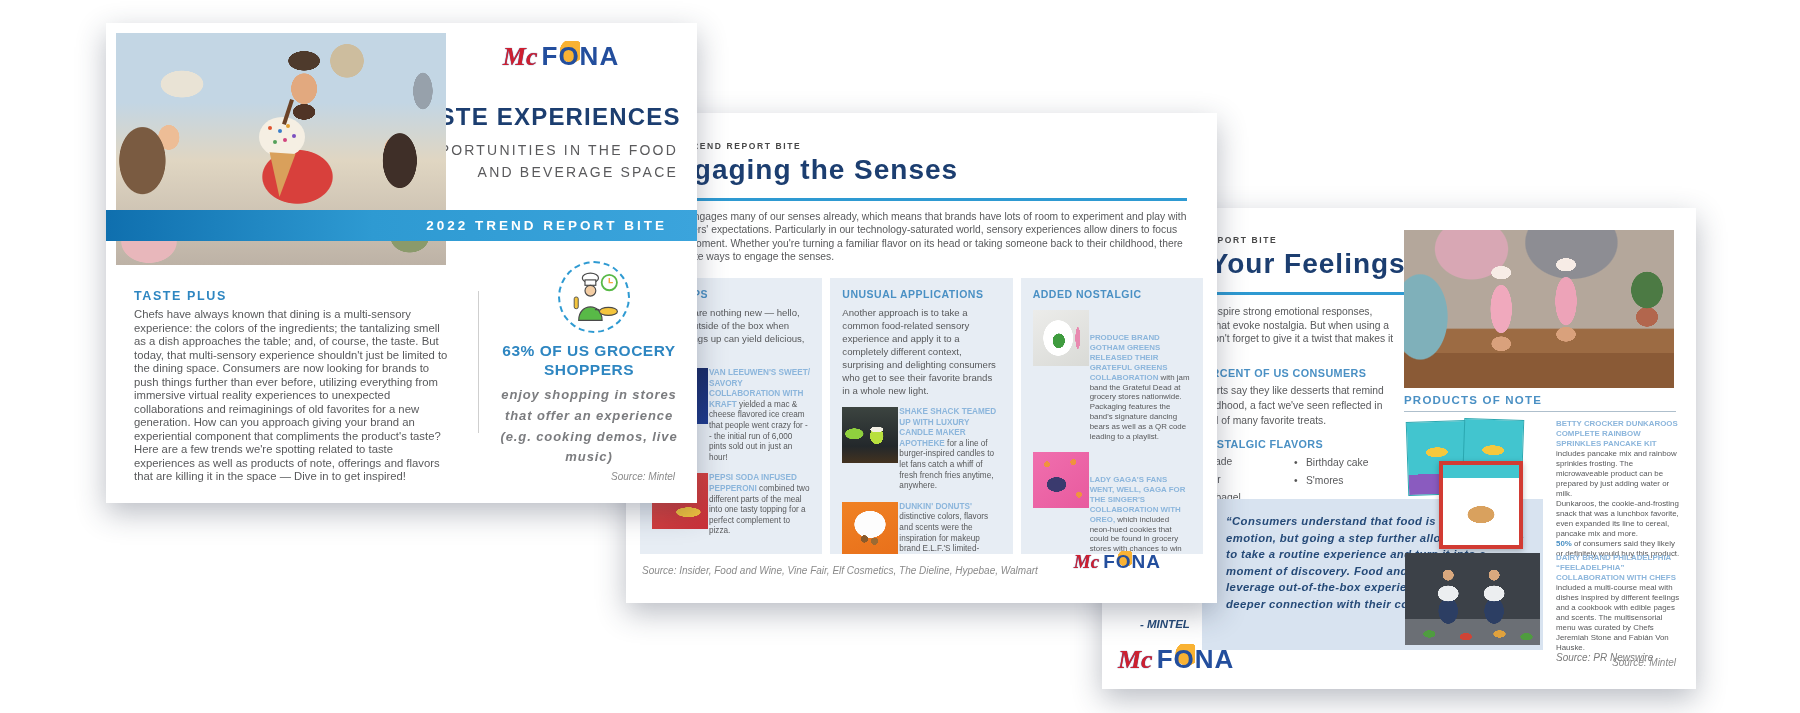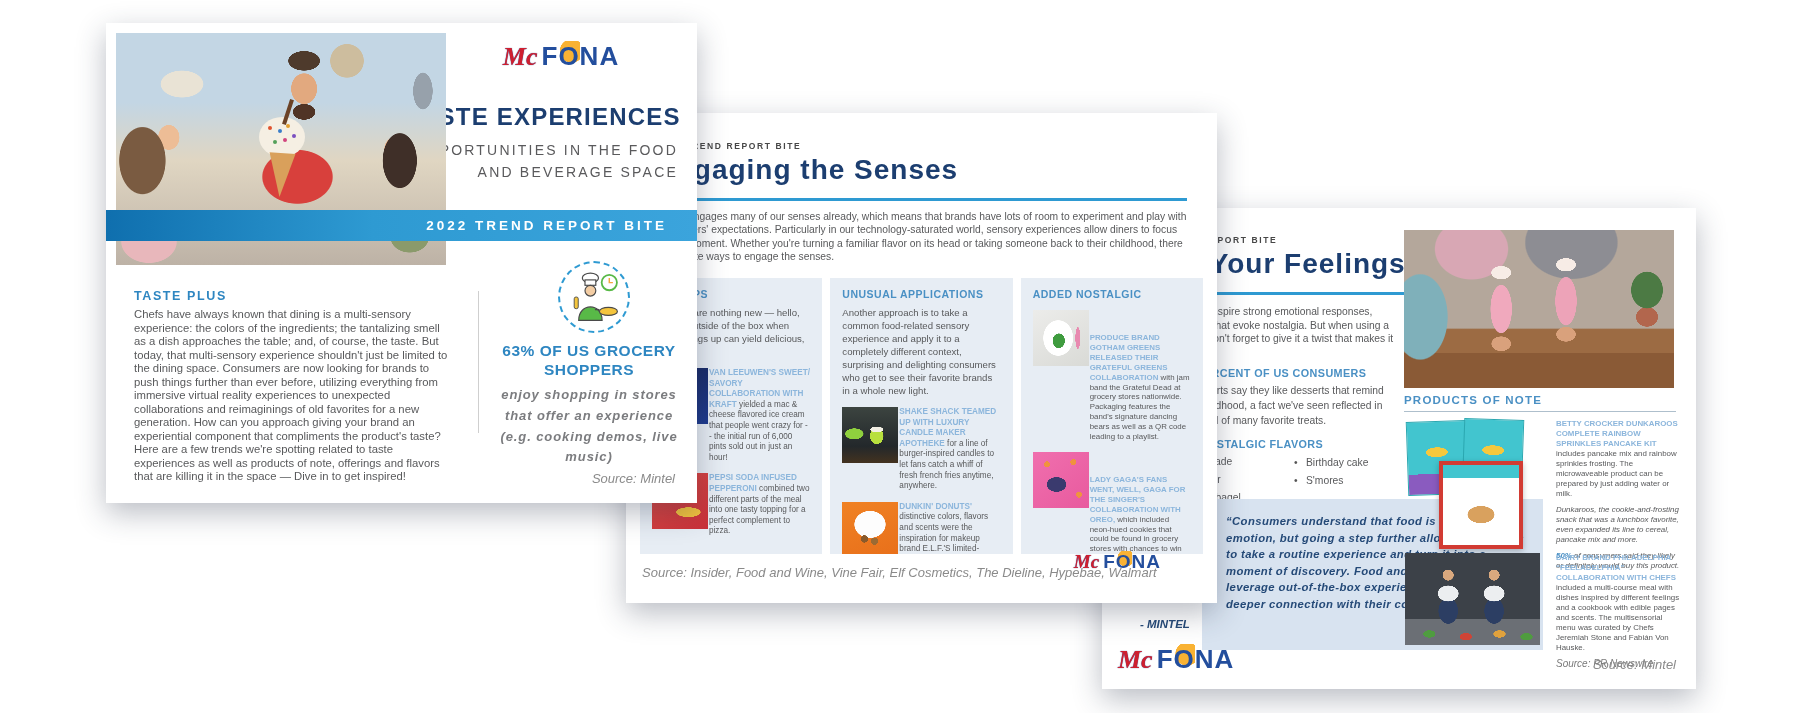--- a/index.html
+++ b/index.html
@@ -18,21 +18,21 @@
   .fona-logo .fona-text{font-weight:bold;color:#234e9d;letter-spacing:1px;}
   .fona-logo .fona-o{position:relative;display:inline-block;
                  background:radial-gradient(circle at 62% 32%,#f9b233 0 46%,rgba(249,178,51,0) 48%);}
   .logo-md{font-size:26px;}
   .logo-sm{font-size:19px;}
   .logo-lg{font-size:26px;}
 
   .kicker{font-size:8.5px;font-weight:bold;letter-spacing:1.6px;color:#474747;white-space:nowrap;}
   .big-h{font-size:28px;font-weight:600;color:#1c3e70;letter-spacing:1px;white-space:nowrap;}
   .blue-rule{height:3px;background:#2e9ad2;}
-  .src{font-style:italic;font-size:13px;color:#8a8a8a;}
+  .src{font-style:italic;font-size:10px;color:#8a8a8a;}
 
   
   .s1-photo{left:10px;top:10px;width:330px;height:232px;z-index:1;overflow:hidden;
     background:
       radial-gradient(38px 24px at 20% 22%, #e9e3d5 0 55%, transparent 57%),
       radial-gradient(30px 30px at 70% 12%, #cdbd9e 0 55%, transparent 57%),
       radial-gradient(16px 30px at 93% 25%, #97a1ab 0 60%, transparent 62%),
       radial-gradient(26px 16px at 57% 12%, #4e3a2c 0 60%, transparent 62%),
       radial-gradient(22px 26px at 57% 24%, #e2a97f 0 58%, transparent 60%),
       radial-gradient(20px 14px at 57% 34%, #503426 0 55%, transparent 57%),
@@ -151,21 +151,21 @@
                  linear-gradient(180deg,#42c5cf 0 72%,#8a5bbf 72% 100%);}
   .dk-a{left:2px;top:2px;transform:rotate(-2deg);}
   .dk-b{left:58px;top:0;transform:rotate(2deg);}
   .dk-kit{position:absolute;left:34px;top:42px;width:84px;height:88px;box-sizing:border-box;
       background:radial-gradient(22px 14px at 50% 62%,#d9a15e 0 60%,transparent 62%),
                  linear-gradient(180deg,#42c5cf 0 16%,#fff 16%);
       border:4px solid #d23b33;box-shadow:0 2px 6px rgba(0,0,0,.25);}
   .prod-t{font-size:7.9px;line-height:10px;margin:0;color:#58595b;}
   .s3-p1{left:454px;top:211px;width:128px;}
   .s3-p2{left:454px;top:345px;width:128px;}
-  .prod-t + .prod-t{margin-top:6px;font-style:italic;}
+  .prod-t + .prod-t{margin-top:0;}
   .stat-blue{color:#4a90c4;font-weight:bold;}
   .prod-src{font-style:italic;font-size:10px;color:#7a7a7a;margin-top:7px;}
   .s3-photo-chefs{left:303px;top:345px;width:135px;height:92px;
     background:
       radial-gradient(9px 9px at 32% 24%,#d9a87e 0 60%,transparent 62%),
       radial-gradient(9px 9px at 66% 24%,#d9a87e 0 60%,transparent 62%),
       radial-gradient(17px 13px at 32% 44%,#eceef0 0 60%,transparent 62%),
       radial-gradient(17px 13px at 66% 44%,#eceef0 0 60%,transparent 62%),
       radial-gradient(16px 21px at 32% 63%,#2c3e63 0 60%,transparent 62%),
       radial-gradient(16px 21px at 66% 63%,#2c3e63 0 60%,transparent 62%),

